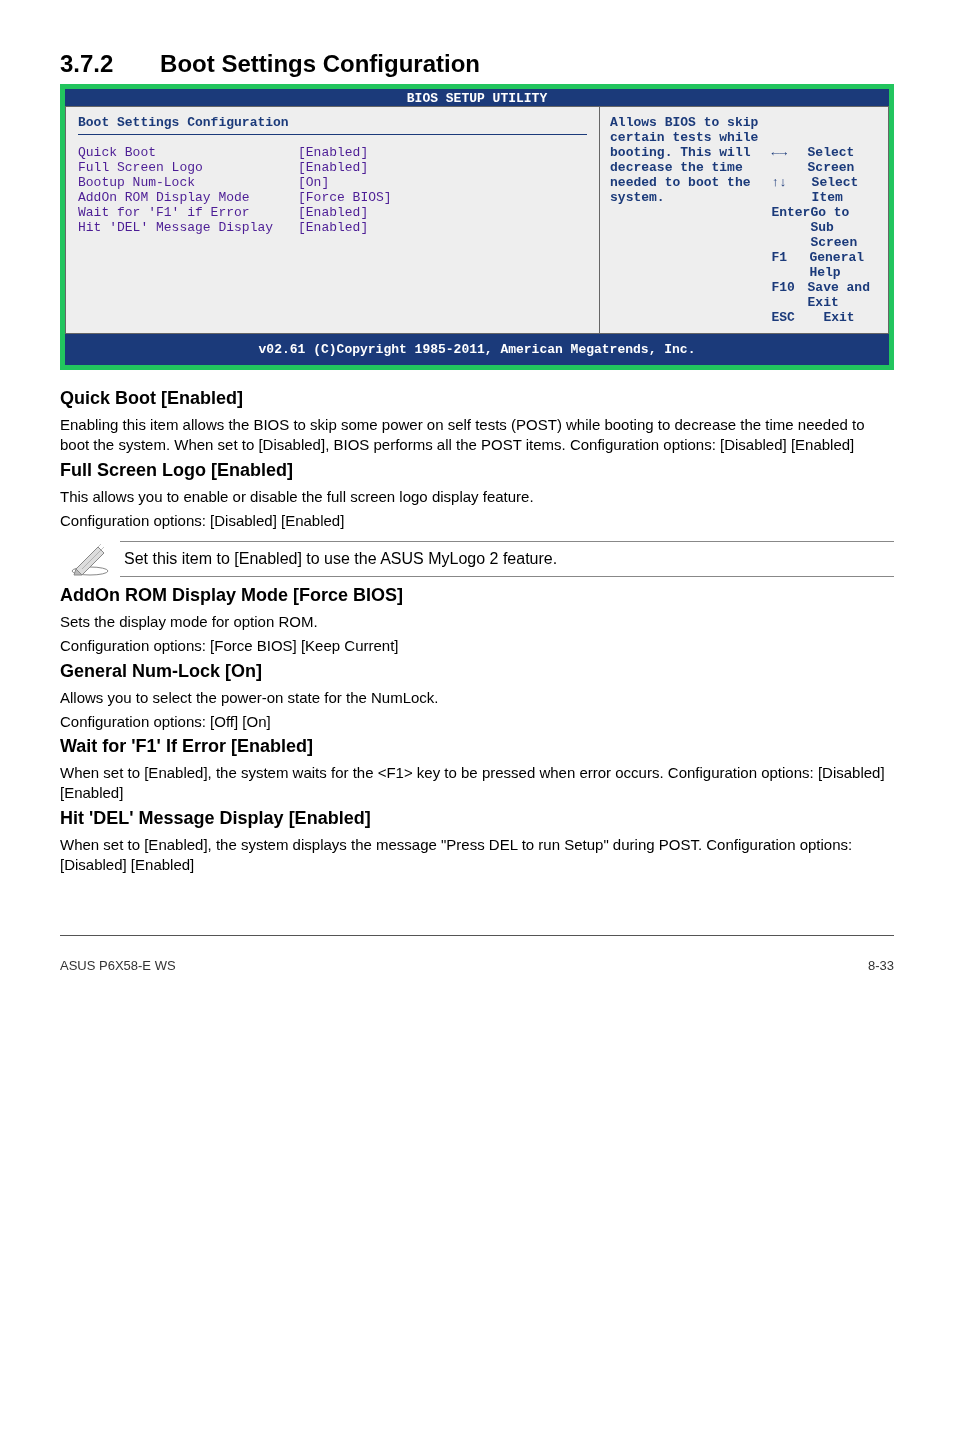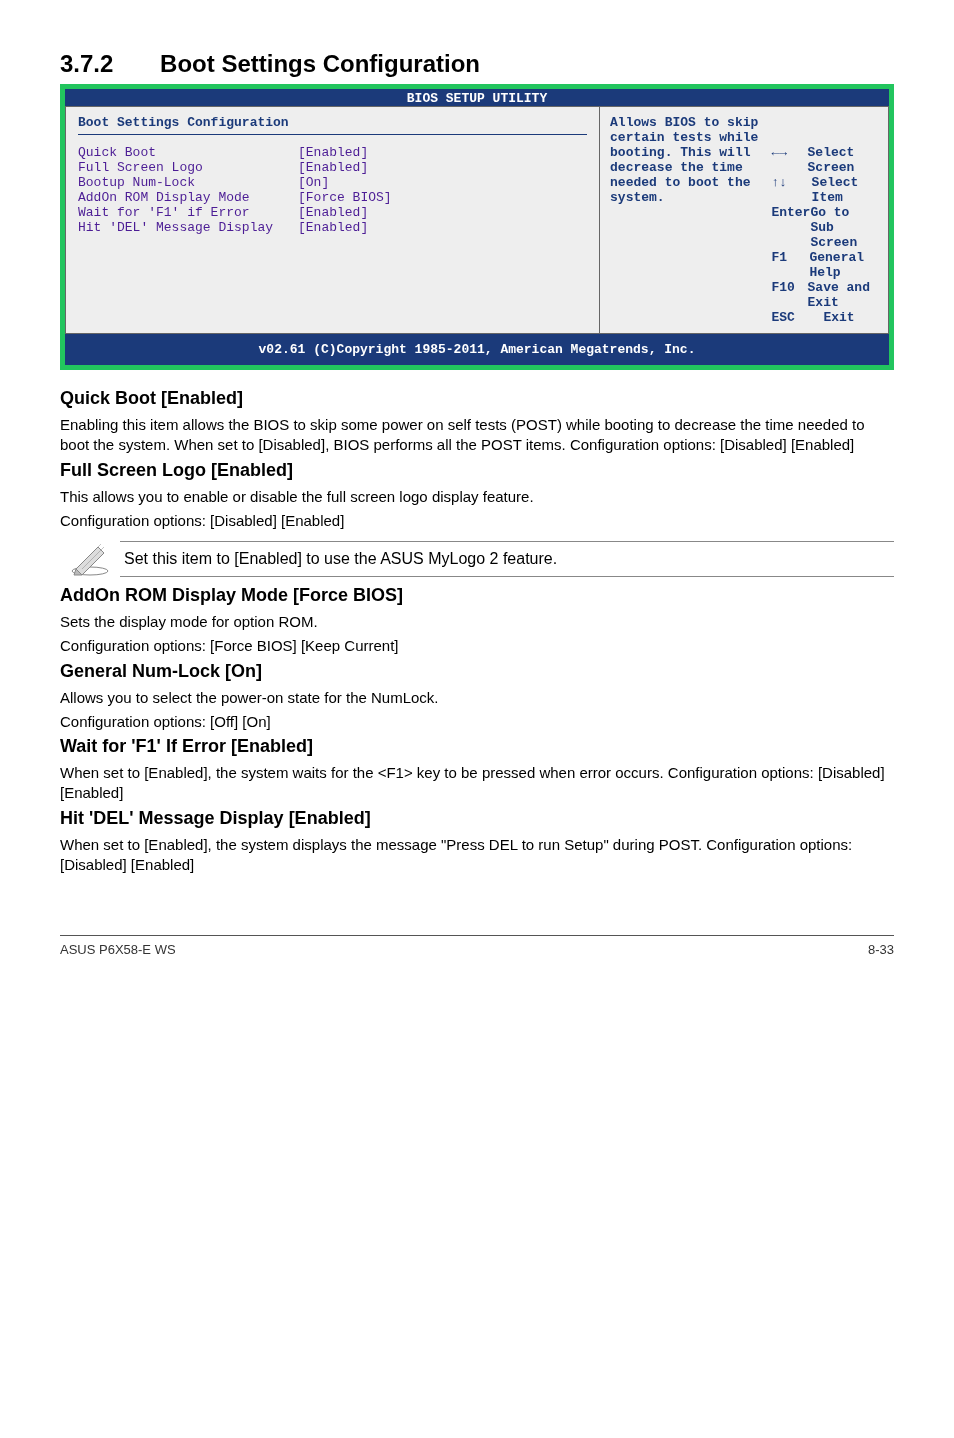--- a/index.html
+++ b/index.html
@@ -105,21 +105,21 @@
     .note-text-wrap {
       flex: 1;
       border-top: 1px solid #888;
       border-bottom: 1px solid #888;
       padding: 8px 4px;
       font-size: 16px;
     }
     .footer-row {
       margin-top: 60px;
       border-top: 1px solid #555;
-      padding-top: 6px;
+      padding-top: 22px;
       display: flex;
       justify-content: space-between;
       font-size: 13px;
       color: #333;
     }
   </style>
 </head>
 <body>
 
 <h2 class="section-title">

